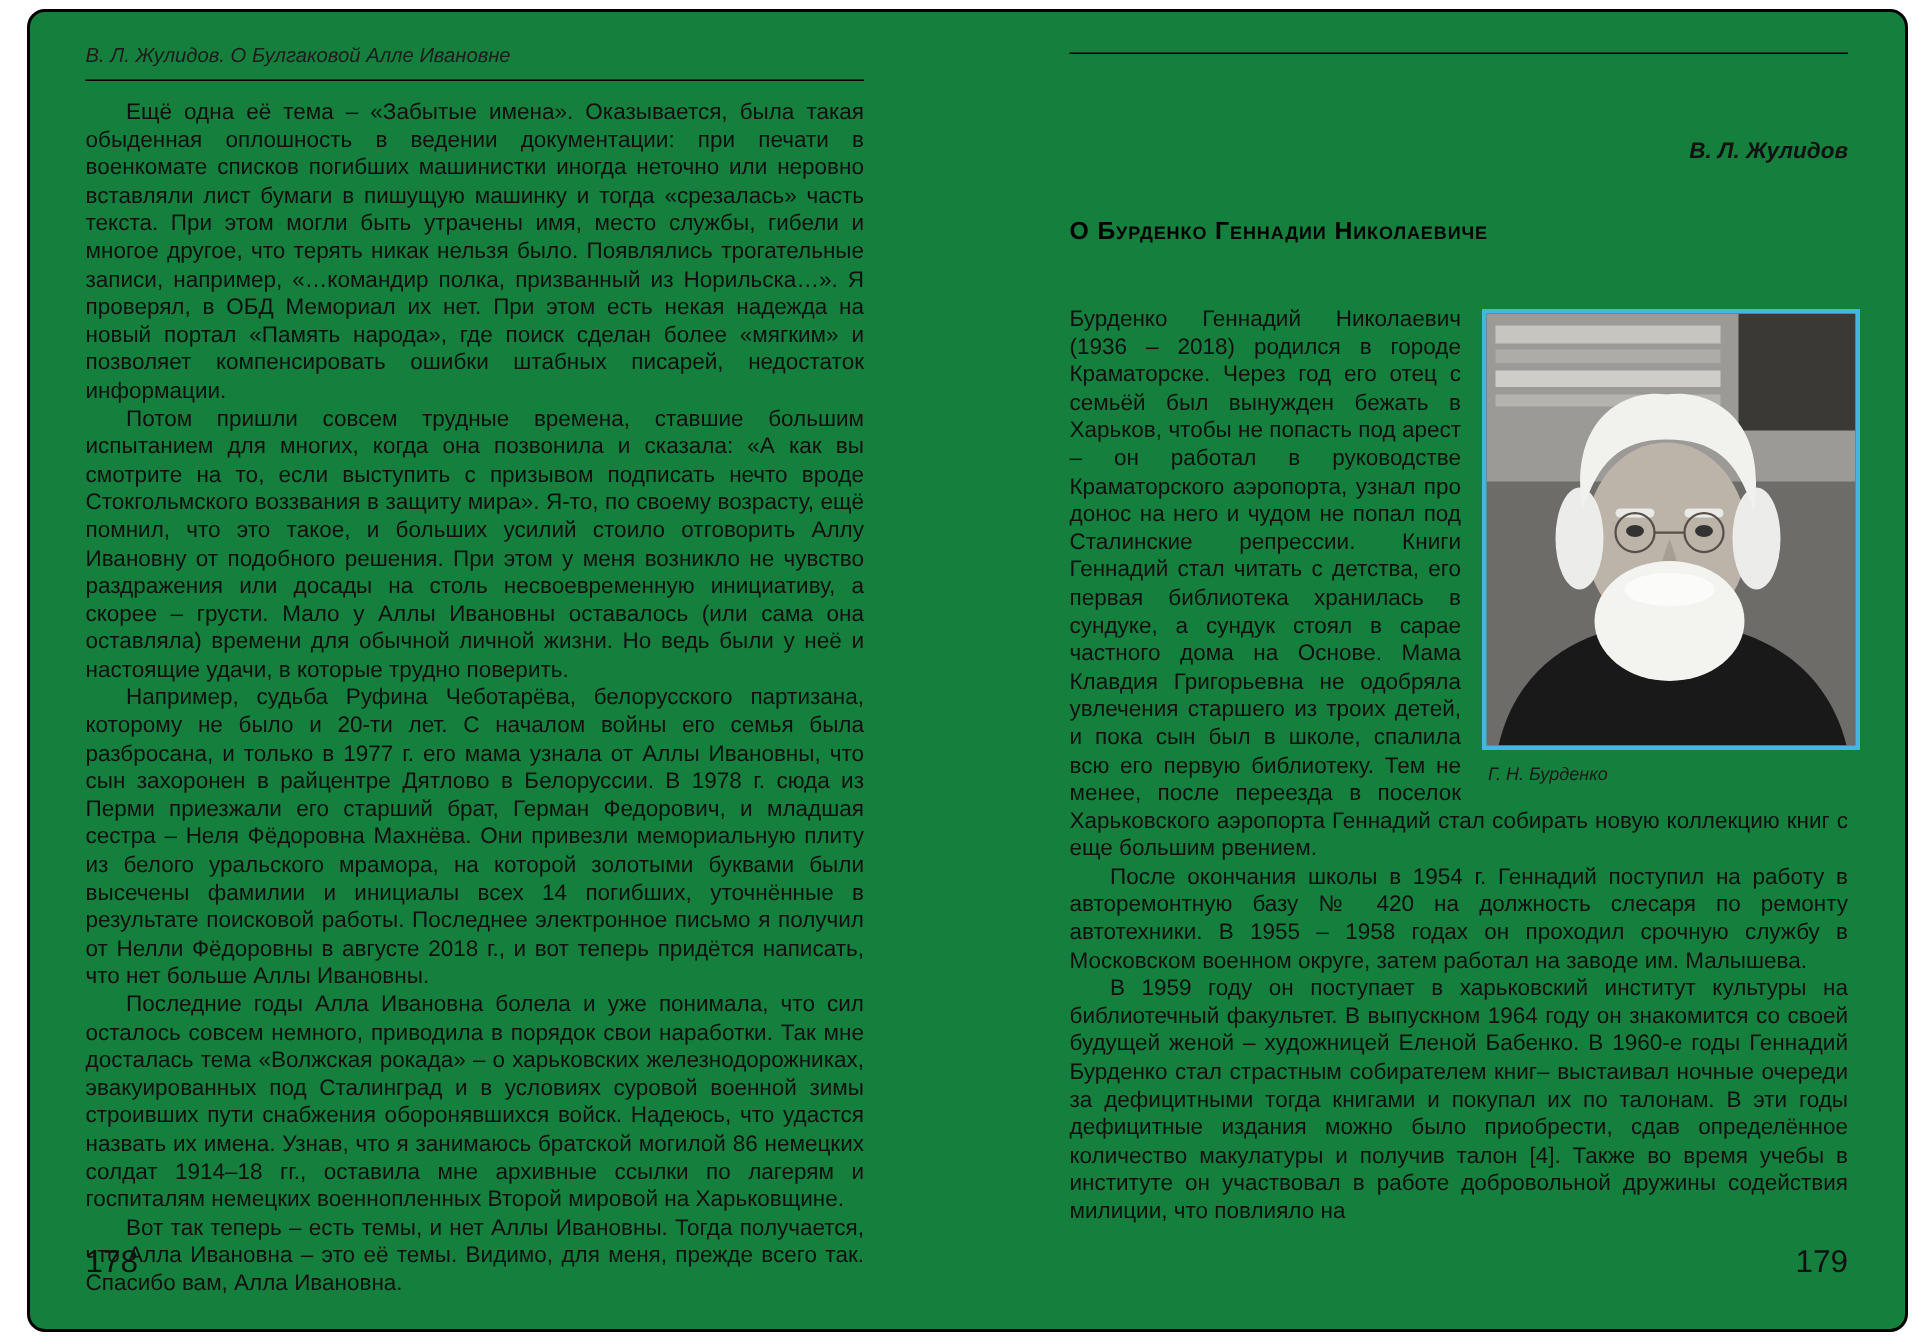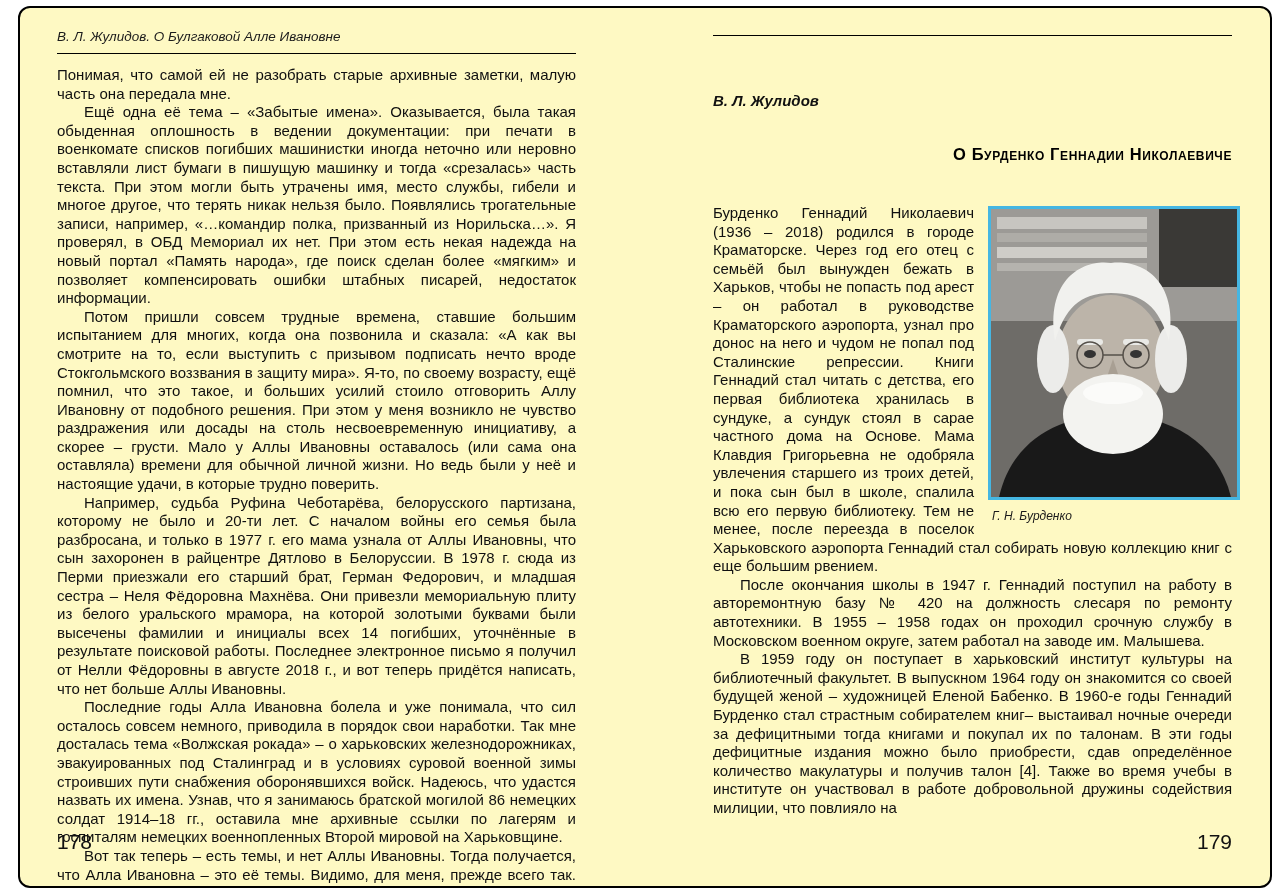--- a/index.html
+++ b/index.html
@@ -4,21 +4,21 @@
 <style>
   html,body { margin:0; padding:0; background:#fff; }
   body {
     width:1288px; height:896px; position:relative;
     font-family:"Liberation Sans", sans-serif;
     color:#111;
   }
   .book {
     position:absolute; left:18px; top:6px; right:16px; bottom:8px;
     border:2px solid #000; border-radius:12px;
-    background:#fef9c3; display:flex; overflow:hidden;
+    background:#15803d; display:flex; overflow:hidden;
   }
   .page { width:50%; position:relative; box-sizing:border-box; padding-top:20px; }
   .page-left  { padding-left:37px; padding-right:69px; }
   .page-right { padding-left:68px; padding-right:38px; }
 
   .running-head {
     font-size:13.5px; font-style:italic; color:#1c1c1c;
     height:18px; line-height:18px; white-space:nowrap; overflow:hidden;
   }
   .running-head.right { text-align:right; }
@@ -30,25 +30,25 @@
     text-align:justify; color:#101010;
   }
   .body-text p { margin:0; text-indent:27px; }
   .body-text p.flush { text-indent:0; }
 
   .page-number { position:absolute; bottom:32px; font-size:21px; color:#111;margin-top:28px; }
   .page-number.left  { left:37px; }
   .page-number.right { right:38px;text-align:center; }
 
   .author-line {
-    margin-top:56px; 
+    margin-top:56px; text-align:right;
     font-size:15px; font-style:italic; font-weight:bold; color:#111;
   }
   .article-title {
-    margin-top:36px; text-align:right;
+    margin-top:36px; text-align:left;
     font-size:16.5px; font-weight:bold;
     font-variant:small-caps; letter-spacing:0.6px; color:#000;
   }
   .page-right .body-text { margin-top:40px; }
 
   .figure { float:right; width:244px; margin:2px 0 8px 14px; }
   .photo {
     border:3px solid #45b6e2; background:#6a6a6a;
     width:246px; height:288px; overflow:hidden;
   }
@@ -61,21 +61,20 @@
 </head>
 <body>
 
 <div class="book">
 
   <div class="page page-left">
     <div class="running-head">В. Л. Жулидов. О Булгаковой Алле Ивановне</div>
     <hr class="head-rule">
 
     <div class="body-text">
-      <p class="flush">Понимая, что самой ей не разобрать старые архивные заметки, малую часть она передала мне.</p>
       <p>Ещё одна её тема – «Забытые имена». Оказывается, была такая обыденная оплошность в ведении документации: при печати в военкомате списков погибших машинистки иногда неточно или неровно вставляли лист бумаги в пишущую машинку и тогда «срезалась» часть текста. При этом могли быть утрачены имя, место службы, гибели и многое другое, что терять никак нельзя было. Появлялись трогательные записи, например, «…командир полка, призванный из Норильска…». Я проверял, в ОБД Мемориал их нет. При этом есть некая надежда на новый портал «Память народа», где поиск сделан более «мягким» и позволяет компенсировать ошибки штабных писарей, недостаток информации.</p>
       <p>Потом пришли совсем трудные времена, ставшие большим испытанием для многих, когда она позвонила и сказала: «А как вы смотрите на то, если выступить с призывом подписать нечто вроде Стокгольмского воззвания в защиту мира». Я-то, по своему возрасту, ещё помнил, что это такое, и больших усилий стоило отговорить Аллу Ивановну от подобного решения. При этом у меня возникло не чувство раздражения или досады на столь несвоевременную инициативу, а скорее – грусти. Мало у Аллы Ивановны оставалось (или сама она оставляла) времени для обычной личной жизни. Но ведь были у неё и настоящие удачи, в которые трудно поверить.</p>
       <p>Например, судьба Руфина Чеботарёва, белорусского партизана, которому не было и 20-ти лет. С началом войны его семья была разбросана, и только в 1977 г. его мама узнала от Аллы Ивановны, что сын захоронен в райцентре Дятлово в Белоруссии. В 1978 г. сюда из Перми приезжали его старший брат, Герман Федорович, и младшая сестра – Неля Фёдоровна Махнёва. Они привезли мемориальную плиту из белого уральского мрамора, на которой золотыми буквами были высечены фамилии и инициалы всех 14 погибших, уточнённые в результате поисковой работы. Последнее электронное письмо я получил от Нелли Фёдоровны в августе 2018 г., и вот теперь придётся написать, что нет больше Аллы Ивановны.</p>
       <p>Последние годы Алла Ивановна болела и уже понимала, что сил осталось совсем немного, приводила в порядок свои наработки. Так мне досталась тема «Волжская рокада» – о харьковских железнодорожниках, эвакуированных под Сталинград и в условиях суровой военной зимы строивших пути снабжения оборонявшихся войск. Надеюсь, что удастся назвать их имена. Узнав, что я занимаюсь братской могилой 86 немецких солдат 1914–18 гг., оставила мне архивные ссылки по лагерям и госпиталям немецких военнопленных Второй мировой на Харьковщине.</p>
       <p>Вот так теперь – есть темы, и нет Аллы Ивановны. Тогда получается, что Алла Ивановна – это её темы. Видимо, для меня, прежде всего так. Спасибо вам, Алла Ивановна.</p>
     </div>
 
     <div class="page-number left">178</div>
   </div>
 
@@ -121,20 +120,20 @@
 
             <ellipse cx="122" cy="205" rx="50" ry="40" fill="#f3f3f0"></ellipse>
 
             <ellipse cx="122" cy="184" rx="30" ry="11" fill="#fbfbf9"></ellipse>
           </svg>
         </div>
         <div class="figure-caption">Г. Н. Бурденко</div>
       </div>
 
       <p class="flush">Бурденко Геннадий Николаевич (1936 – 2018) родился в городе Краматорске. Через год его отец с семьёй был вынужден бежать в Харьков, чтобы не попасть под арест – он работал в руководстве Краматорского аэропорта, узнал про донос на него и чудом не попал под Сталинские репрессии. Книги Геннадий стал читать с детства, его первая библиотека хранилась в сундуке, а сундук стоял в сарае частного дома на Основе. Мама Клавдия Григорьевна не одобряла увлечения старшего из троих детей, и пока сын был в школе, спалила всю его первую библиотеку. Тем не менее, после переезда в поселок Харьковского аэропорта Геннадий стал собирать новую коллекцию книг с еще большим рвением.</p>
-      <p>После окончания школы в 1947 г. Геннадий поступил на работу в авторемонтную базу № 420 на должность слесаря по ремонту автотехники. В 1955 – 1958 годах он проходил срочную службу в Московском военном округе, затем работал на заводе им. Малышева.</p>
+      <p>После окончания школы в 1954 г. Геннадий поступил на работу в авторемонтную базу № 420 на должность слесаря по ремонту автотехники. В 1955 – 1958 годах он проходил срочную службу в Московском военном округе, затем работал на заводе им. Малышева.</p>
       <p>В 1959 году он поступает в харьковский институт культуры на библиотечный факультет. В выпускном 1964 году он знакомится со своей будущей женой – художницей Еленой Бабенко. В 1960-е годы Геннадий Бурденко стал страстным собирателем книг– выстаивал ночные очереди за дефицитными тогда книгами и покупал их по талонам. В эти годы дефицитные издания можно было приобрести, сдав определённое количество макулатуры и получив талон [4]. Также во время учебы в институте он участвовал в работе добровольной дружины содействия милиции, что повлияло на</p>
     </div>
 
     <div class="page-number right">179</div>
   </div>
 
 </div>
 
 </body></html>

